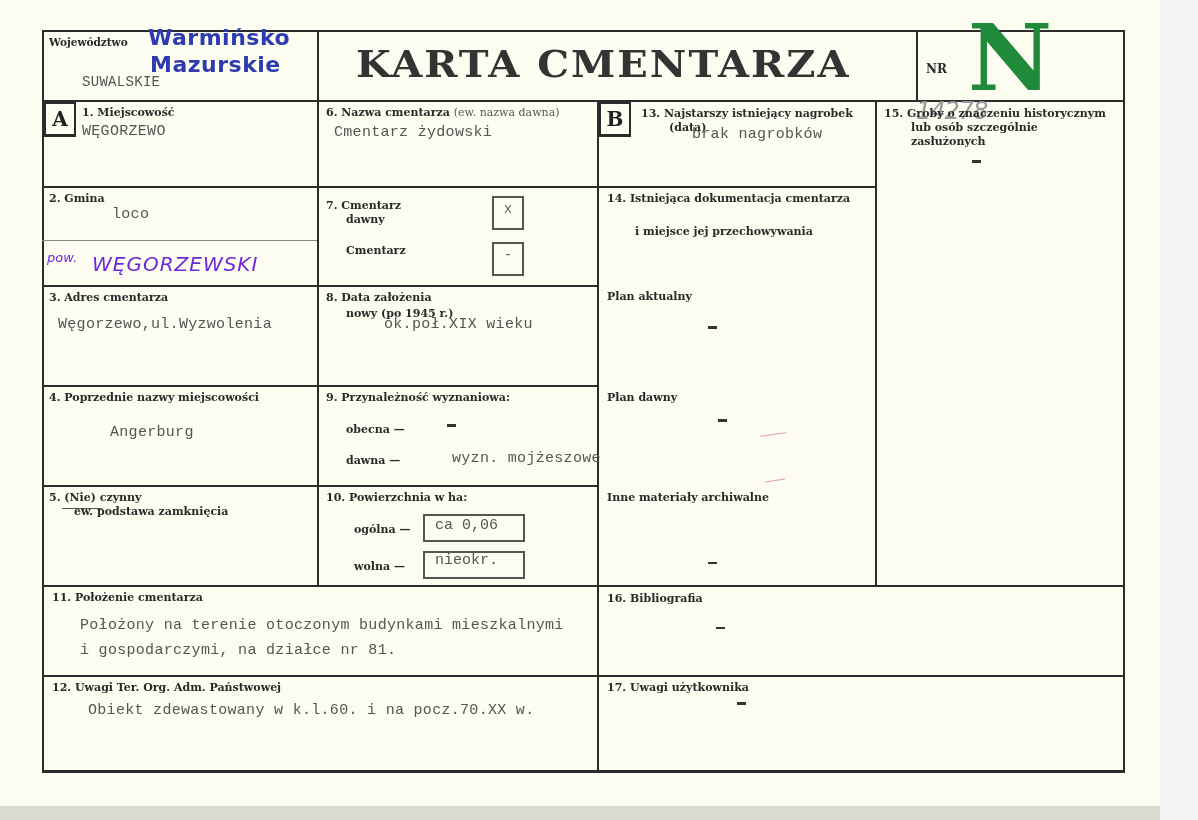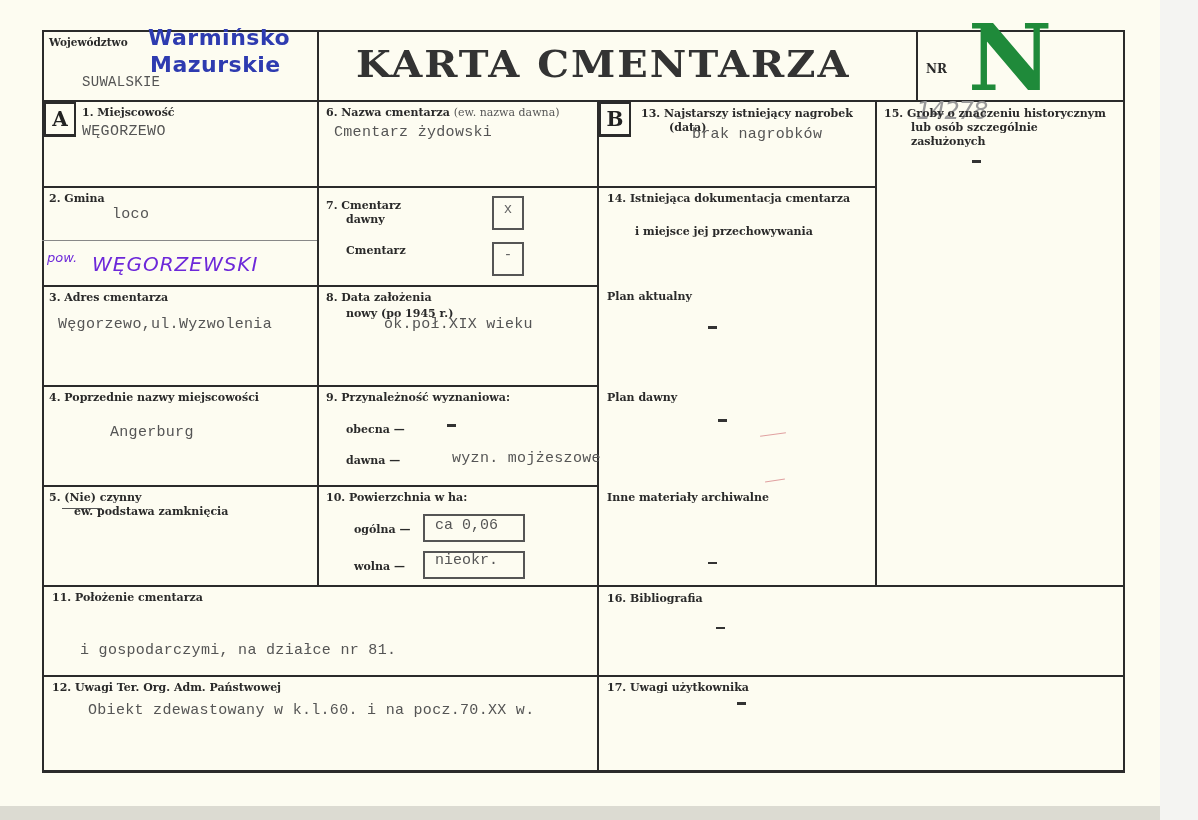--- a/index.html
+++ b/index.html
@@ -169,20 +169,21 @@
   <div class="t" style="left:68px; top:505px;margin-left:6px;">ew. podstawa zamknięcia</div>
   <div class="line h" style="left:62px; top:508px; width:40px; height:1px; background:#555;"></div>
 
   <div class="t" style="left:326px; top:491px;">10. Powierzchnia w ha:</div>
   <div class="t" style="left:354px; top:523px;">ogólna —</div>
   <div class="valbox" style="left:423px; top:514px; width:88px;">ca 0,06</div>
   <div class="t" style="left:354px; top:560px;">wolna —</div>
   <div class="valbox" style="left:423px; top:551px; width:88px; line-height:16px;">nieokr.</div>
 
   <div class="t" style="left:52px; top:591px;">11. Położenie cmentarza</div>
+  <div class="tw" style="left:80px; top:617px;">Położony na terenie otoczonym budynkami mieszkalnymi</div>
   <div class="tw" style="left:80px; top:642px;">i gospodarczymi, na działce nr 81.</div>
 
   <div class="t" style="left:52px; top:681px;">12. Uwagi Ter. Org. Adm. Państwowej</div>
   <div class="tw" style="left:88px; top:702px;">Obiekt zdewastowany w k.l.60. i na pocz.70.XX w.</div>
 
   <div class="sect-letter" style="left:599px; top:102px;">B</div>
 
   <div class="t" style="left:641px; top:107px;">13. Najstarszy istniejący nagrobek</div>
   <div class="t" style="left:669px; top:121px;">(data)</div>
   <div class="tw" style="left:692px; top:126px;">brak nagrobków</div>

